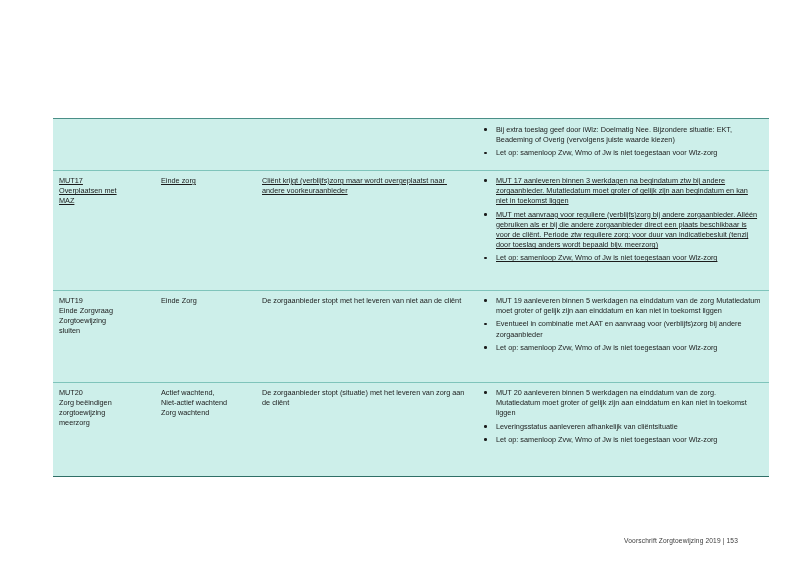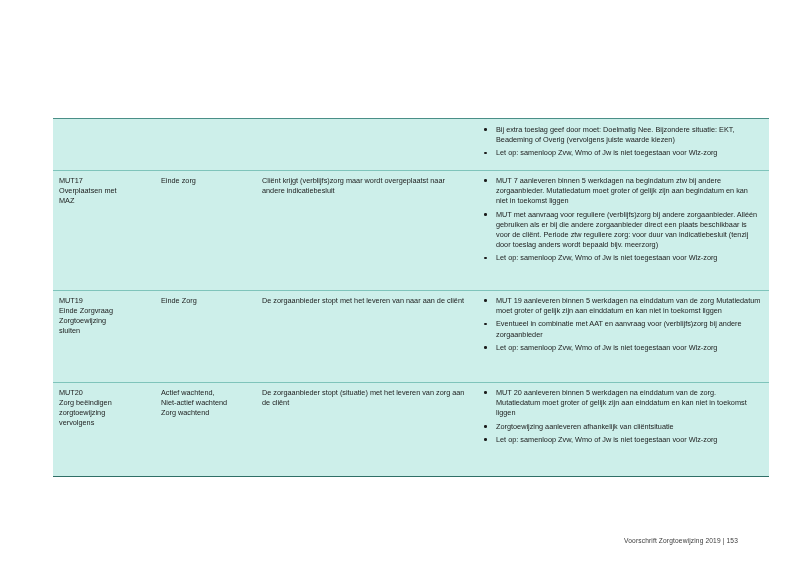--- a/index.html
+++ b/index.html
@@ -78,21 +78,21 @@
     height: 2.6px;
     border-radius: 50%;
     background: #1c1c1c;
   }
 
   
   .row-first td { padding-top: 6px; padding-bottom: 7px; }
 
   
   .row-first  td { height: 38px; }
-  .row-mut17  td { height: 108px; }
+  .row-mut17  td { height: 108px; text-decoration: underline; }
   .row-mut19  td { height: 80px; margin-left: 19px; }
   .row-mut20  td { height: 82px; }
 
   
   .footer {
     position: absolute;
     right: 62px;
     top: 537px;
     font-size: 6.6px;
     color: #3b3b3b;
@@ -113,88 +113,88 @@
           <span class="cell-line"></span>
         </td>
         <td class="col-status">
           <span class="cell-line"></span>
         </td>
         <td class="col-desc">
           <span class="cell-line"></span>
         </td>
         <td class="col-notes">
           <ul class="notes">
-            <li><span class="bullet-dot"></span><span>Bij extra toeslag geef door moet: Doelmatig Nee. Bijzondere situatie: EKT, Beademing of Overig (vervolgens juiste waarde kiezen)</span></li>
+            <li><span class="bullet-dot"></span><span>Bij extra toeslag geef door iWlz: Doelmatig Nee. Bijzondere situatie: EKT, Beademing of Overig (vervolgens juiste waarde kiezen)</span></li>
             <li><span class="bullet-dot"></span><span>Let op: samenloop Zvw, Wmo of Jw is niet toegestaan voor Wlz-zorg</span></li>
           </ul>
         </td>
       </tr>
 
       <tr class="row-mut17">
         <td class="col-code">
           <span class="cell-line">MUT17
 Overplaatsen met
 MAZ</span>
         </td>
         <td class="col-status">
           <span class="cell-line">Einde zorg</span>
         </td>
         <td class="col-desc">
-          <span class="cell-line">Cliënt krijgt (verblijfs)zorg maar wordt overgeplaatst naar andere indicatiebesluit</span>
-        </td>
-        <td class="col-notes">
-          <ul class="notes">
-            <li><span class="bullet-dot"></span><span>MUT 7 aanleveren binnen 5 werkdagen na begindatum ztw bij andere zorgaanbieder. Mutatiedatum moet groter of gelijk zijn aan begindatum en kan niet in toekomst liggen</span></li>
+          <span class="cell-line">Cliënt krijgt (verblijfs)zorg maar wordt overgeplaatst naar andere voorkeuraanbieder</span>
+        </td>
+        <td class="col-notes">
+          <ul class="notes">
+            <li><span class="bullet-dot"></span><span>MUT 17 aanleveren binnen 3 werkdagen na begindatum ztw bij andere zorgaanbieder. Mutatiedatum moet groter of gelijk zijn aan begindatum en kan niet in toekomst liggen</span></li>
             <li><span class="bullet-dot"></span><span>MUT met aanvraag voor reguliere (verblijfs)zorg bij andere zorgaanbieder. Alléén gebruiken als er bij die andere zorgaanbieder direct een plaats beschikbaar is voor de cliënt. Periode ztw reguliere zorg: voor duur van indicatiebesluit (tenzij door toeslag anders wordt bepaald bijv. meerzorg)</span></li>
             <li><span class="bullet-dot"></span><span>Let op: samenloop Zvw, Wmo of Jw is niet toegestaan voor Wlz-zorg</span></li>
           </ul>
         </td>
       </tr>
 
       <tr class="row-mut19">
         <td class="col-code">
           <span class="cell-line">MUT19
 Einde Zorgvraag
 Zorgtoewijzing
 sluiten</span>
         </td>
         <td class="col-status">
           <span class="cell-line">Einde Zorg</span>
         </td>
         <td class="col-desc">
-          <span class="cell-line">De zorgaanbieder stopt met het leveren van naar aan de cliënt</span>
+          <span class="cell-line">De zorgaanbieder stopt met het leveren van niet aan de cliënt</span>
         </td>
         <td class="col-notes">
           <ul class="notes">
             <li><span class="bullet-dot"></span><span>MUT 19 aanleveren binnen 5 werkdagen na einddatum van de zorg Mutatiedatum moet groter of gelijk zijn aan einddatum en kan niet in toekomst liggen</span></li>
             <li><span class="bullet-dot"></span><span>Eventueel in combinatie met AAT en aanvraag voor (verblijfs)zorg bij andere zorgaanbieder</span></li>
             <li><span class="bullet-dot"></span><span>Let op: samenloop Zvw, Wmo of Jw is niet toegestaan voor Wlz-zorg</span></li>
           </ul>
         </td>
       </tr>
 
       <tr class="row-mut20">
         <td class="col-code">
           <span class="cell-line">MUT20
 Zorg beëindigen
 zorgtoewijzing
-vervolgens</span>
+meerzorg</span>
         </td>
         <td class="col-status">
           <span class="cell-line">Actief wachtend,
 Niet-actief wachtend
 Zorg wachtend</span>
         </td>
         <td class="col-desc">
           <span class="cell-line">De zorgaanbieder stopt (situatie) met het leveren van zorg aan de cliënt</span>
         </td>
         <td class="col-notes">
           <ul class="notes">
             <li><span class="bullet-dot"></span><span>MUT 20 aanleveren binnen 5 werkdagen na einddatum van de zorg. Mutatiedatum moet groter of gelijk zijn aan einddatum en kan niet in toekomst liggen</span></li>
-            <li><span class="bullet-dot"></span><span>Zorgtoewijzing aanleveren afhankelijk van cliëntsituatie</span></li>
+            <li><span class="bullet-dot"></span><span>Leveringsstatus aanleveren afhankelijk van cliëntsituatie</span></li>
             <li><span class="bullet-dot"></span><span>Let op: samenloop Zvw, Wmo of Jw is niet toegestaan voor Wlz-zorg</span></li>
           </ul>
         </td>
       </tr>
 
     </tbody>
   </table>
 
   <div class="footer">Voorschrift Zorgtoewijzing 2019  |  153</div>
 

